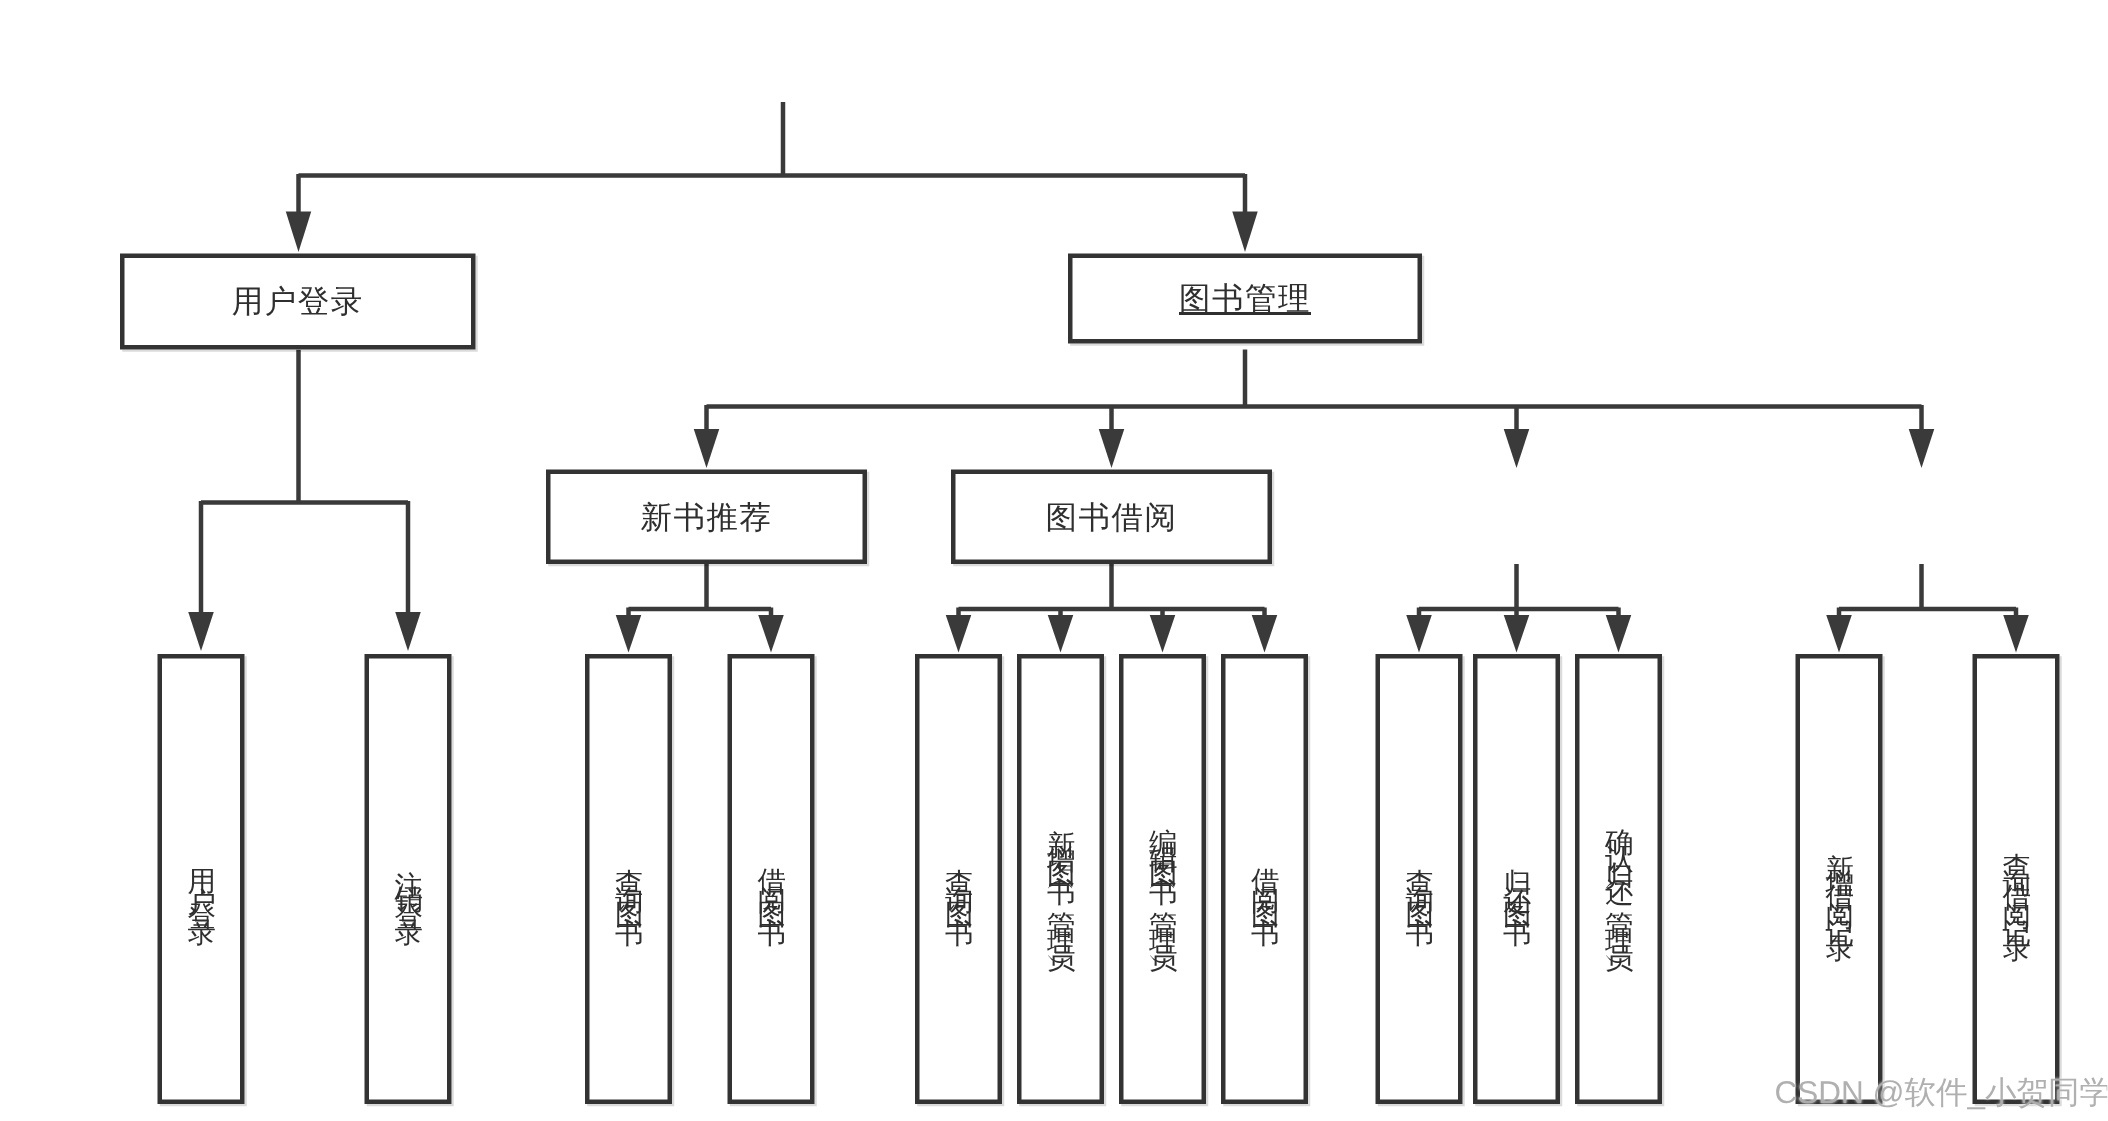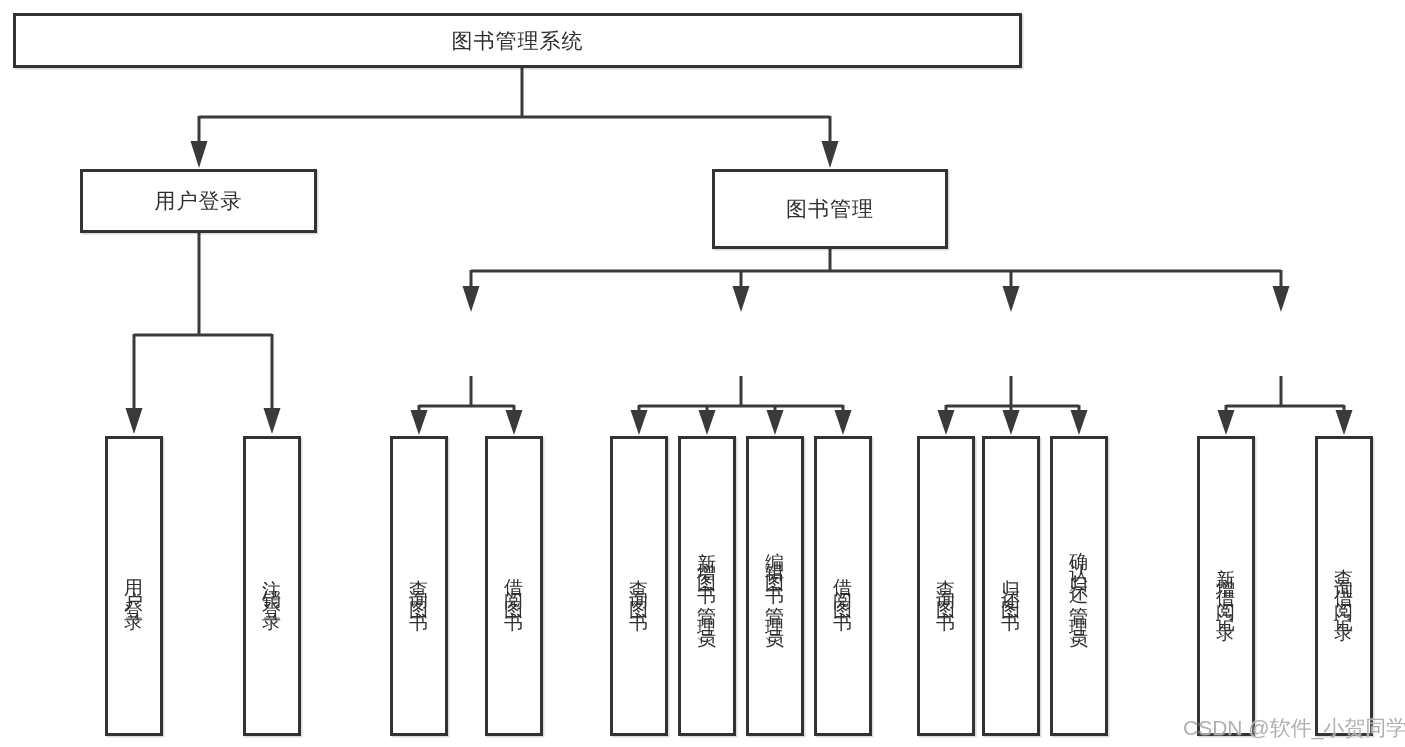--- a/index.html
+++ b/index.html
@@ -132,31 +132,34 @@
 
       <polygon points="937.5,410 954.5,410 946,435"></polygon>
       <polygon points="1002.5,410 1019.5,410 1011,435"></polygon>
       <polygon points="1070.5,410 1087.5,410 1079,435"></polygon>
 
       <polygon points="1217.5,410 1234.5,410 1226,435"></polygon>
       <polygon points="1335.5,410 1352.5,410 1344,435"></polygon>
     </g>
   </svg>
 
-  <div class="node hlabel" style="left:13px; top:13px; width:1009px; height:55px;">
-    <span>图书管理系统</span>
-  </div>
 
   <div class="node hlabel" style="left:80px; top:169px; width:237px; height:64px;">
     <span>用户登录</span>
   </div>
-  <div class="node hlabel" style="left:712px; top:169px; width:236px; height:80px;">
+  <div class="node hlabel" style="left:712px; top:169px; width:236px; height:60px;text-decoration:underline;">
     <span>图书管理</span>
   </div>
 
+  <div class="node hlabel" style="left:364px; top:313px; width:214px; height:63px;">
+    <span>新书推荐</span>
+  </div>
+  <div class="node hlabel" style="left:634px; top:313px; width:214px; height:63px;">
+    <span>图书借阅</span>
+  </div>
 
   <div class="node leaf" style="left:105px;">
     <span class="vtext">用户登录</span>
   </div>
   <div class="node leaf" style="left:243px;">
     <span class="vtext">注销登录</span>
   </div>
 
   <div class="node leaf" style="left:390px;">
     <span class="vtext">查询图书</span>

